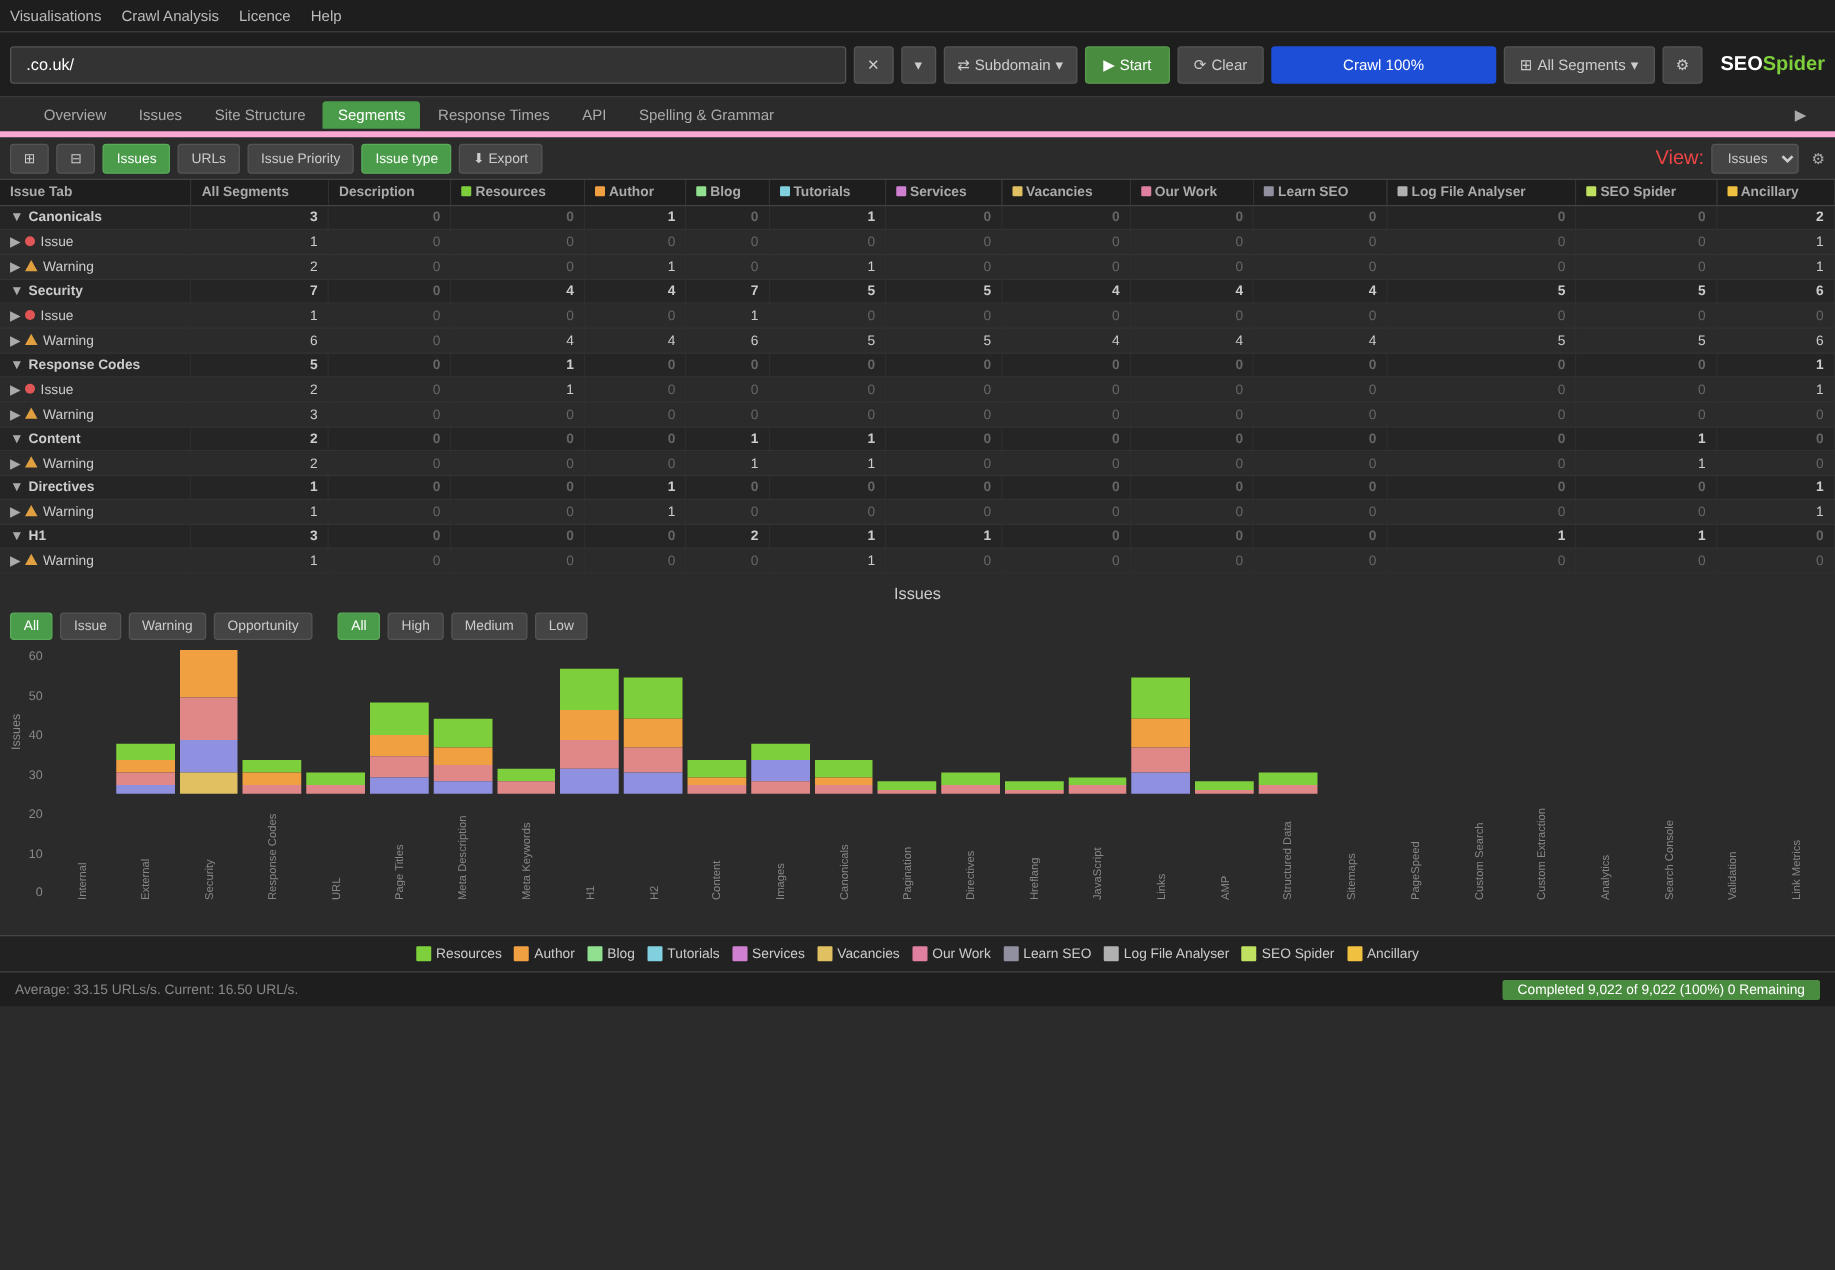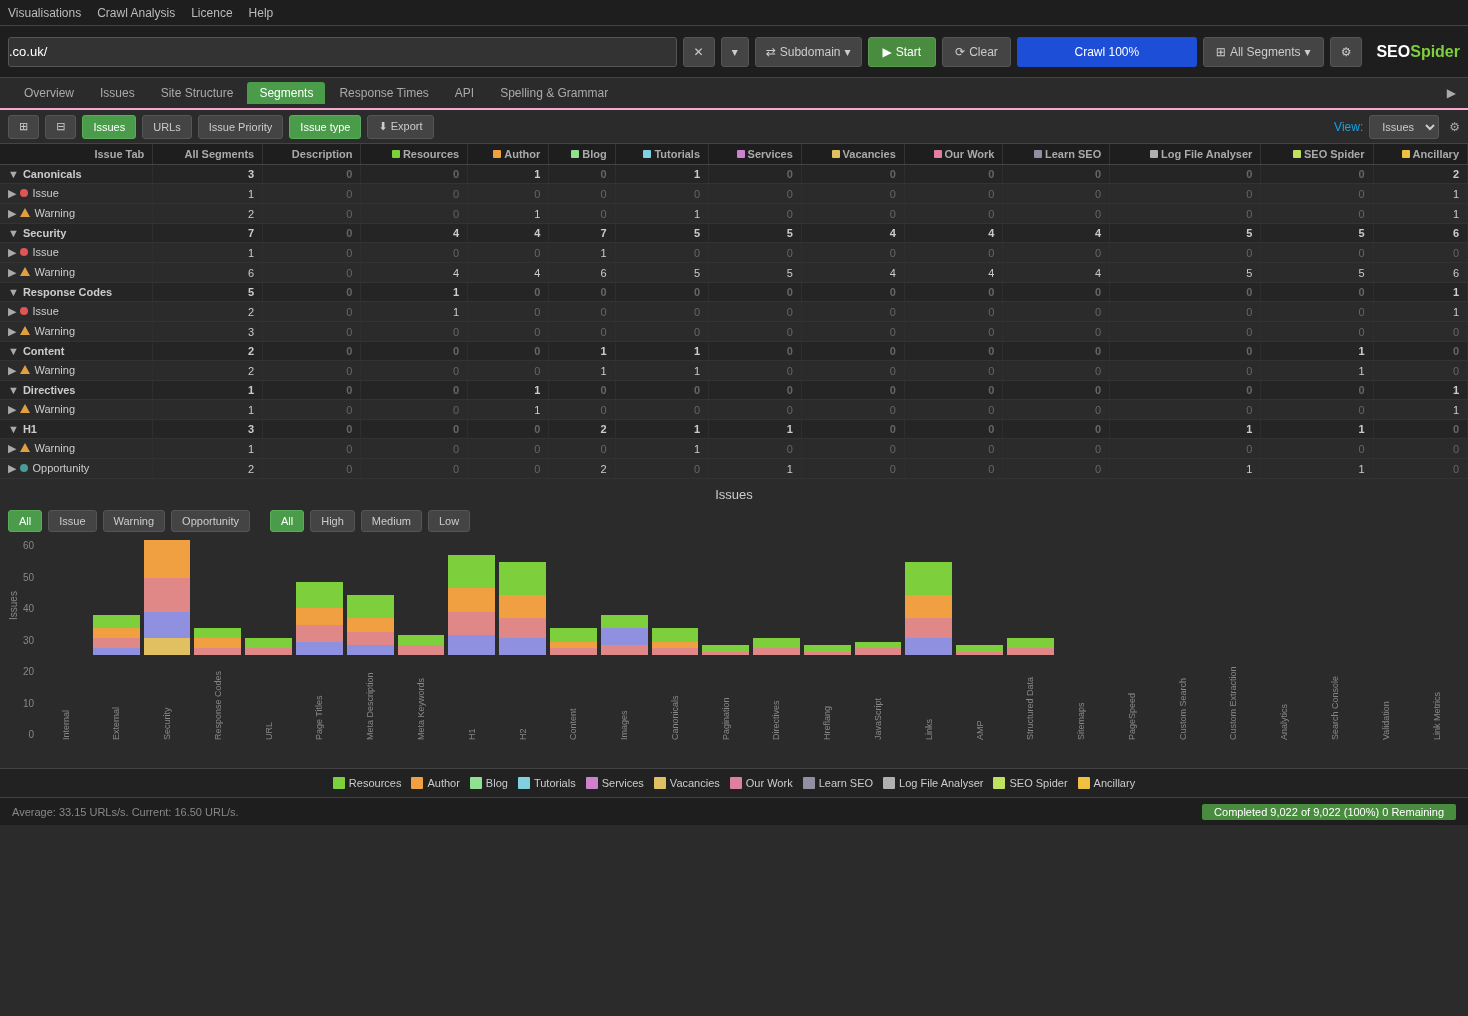--- a/index.html
+++ b/index.html
@@ -4,48 +4,48 @@
   <style>
     * { box-sizing: border-box; margin: 0; padding: 0; }
     body { background: #2b2b2b; color: #ccc; font-family: Arial, sans-serif; font-size: 12px; overflow: hidden; width: 1468px; height: 1016px; }
 
     
     .menu-bar { background: #1e1e1e; display: flex; align-items: center; padding: 2px 8px; gap: 16px; height: 26px; border-bottom: 1px solid #444; }
     .menu-bar span { color: #bbb; font-size: 12px; cursor: pointer; }
 
     
     .url-bar { background: #1e1e1e; display: flex; align-items: center; padding: 4px 8px; gap: 6px; height: 52px; border-bottom: 1px solid #444; }
-    .url-input { background: #333; border: 1px solid #555; color: #fff; padding: 4px 0; height: 30px; flex: 1; font-size: 13px; border-radius: 3px; }
+    .url-input { background: #333; border: 1px solid #555; color: #fff; padding: 4px 12px; height: 30px; flex: 1; font-size: 13px; border-radius: 3px; }
     .url-btn { background: #444; border: 1px solid #555; color: #ccc; padding: 4px 10px; height: 30px; cursor: pointer; border-radius: 3px; font-size: 12px; display: flex; align-items: center; gap: 4px; }
     .btn-start { background: #4a8c3f; border: 1px solid #5a9c4f; color: #fff; padding: 4px 14px; height: 30px; cursor: pointer; border-radius: 3px; font-size: 12px; display: flex; align-items: center; gap: 4px; }
     .btn-clear { background: #444; border: 1px solid #555; color: #ccc; padding: 4px 12px; height: 30px; cursor: pointer; border-radius: 3px; font-size: 12px; display: flex; align-items: center; gap: 4px; }
     .btn-crawl { background: #1d4ed8; border: none; color: #fff; padding: 4px 20px; height: 30px; cursor: pointer; border-radius: 3px; font-size: 12px; flex: 0 0 180px; }
     .btn-segments { background: #444; border: 1px solid #555; color: #ccc; padding: 4px 12px; height: 30px; cursor: pointer; border-radius: 3px; font-size: 12px; display: flex; align-items: center; gap: 4px; }
     .seo-spider-logo { color: #7ecf3c; font-size: 16px; font-weight: bold; margin-left: 8px; }
     .seo-spider-logo span { color: #fff; }
 
     
-    .tab-bar { background: #2b2b2b; display: flex; align-items: center; padding: 0 12px; height: 32px; border-bottom: 2px solid #f9a8d4; gap: 2px; }
+    .tab-bar { background: #2b2b2b; display: flex; align-items: center; padding: 0 23px; height: 32px; border-bottom: 5px solid #f9a8d4; gap: 2px; }
     .tab { padding: 4px 12px; cursor: pointer; color: #aaa; font-size: 12px; border-radius: 3px 3px 0 0; }
     .tab.active { background: #4a9c4a; color: #fff; }
     .tab-settings { margin-left: auto; color: #aaa; cursor: pointer; }
 
     
     .toolbar { background: #2b2b2b; display: flex; align-items: center; padding: 4px 8px; gap: 6px; height: 34px; border-bottom: 1px solid #444; }
     .tb-btn { background: #444; border: 1px solid #555; color: #ccc; padding: 3px 10px; height: 24px; cursor: pointer; border-radius: 3px; font-size: 11px; }
     .tb-btn-issues { background: #4a9c4a; border-color: #5aac5a; color: #fff; }
     .tb-btn-issuetype { background: #4a9c4a; border-color: #5aac5a; color: #fff; }
-    .view-label { margin-left: auto; color: #0ea5e9; font-size: 12px; }
+    .view-label { margin-left: auto; color: #ef4444; font-size: 16px; }
     .view-select { background: #444; border: 1px solid #555; color: #ccc; padding: 2px 8px; height: 24px; font-size: 11px; border-radius: 3px; }
     .settings-icon { color: #aaa; cursor: pointer; margin-left: 4px; }
 
     
     .data-table-wrapper { overflow-x: auto; overflow-y: auto; max-height: 370px; background: #2b2b2b; }
     table { width: 100%; border-collapse: collapse; font-size: 11px; }
-    table th { background: #1e1e1e; color: #aaa; padding: 4px 8px; text-align: right; border-bottom: 1px solid #444; border-right: 1px solid #333; white-space: nowrap; position: sticky; top: 0; z-index: 10; }
+    table th { background: #1e1e1e; color: #aaa; padding: 4px 8px; text-align: left; border-bottom: 1px solid #444; border-right: 1px solid #333; white-space: nowrap; position: sticky; top: 0; z-index: 10; }
     table td { padding: 3px 8px; border-bottom: 1px solid #333; border-right: 1px solid #2e2e2e; color: #ccc; white-space: nowrap; }
     .row-group { background: #252525; font-weight: bold; }
     .row-child { background: #2b2b2b; }
     .row-child td:first-child { }
     .expand-icon { color: #aaa; cursor: pointer; margin-right: 4px; }
     .issue-dot { display: inline-block; width: 8px; height: 8px; background: #e05555; border-radius: 50%; margin-right: 4px; }
     .warning-tri { display: inline-block; width: 0; height: 0; border-left: 5px solid transparent; border-right: 5px solid transparent; border-bottom: 9px solid #e0a040; margin-right: 4px; }
     .opportunity-circle { display: inline-block; width: 8px; height: 8px; background: #4a9c9c; border-radius: 50%; margin-right: 4px; border: 2px solid #4a9c9c; }
 
     
@@ -422,36 +422,20 @@
           <td class="col-num-zero">0</td>
           <td class="col-num">1</td>
           <td class="col-num-zero">0</td>
           <td class="col-num-zero">0</td>
           <td class="col-num-zero">0</td>
           <td class="col-num-zero">0</td>
           <td class="col-num-zero">0</td>
           <td class="col-num-zero">0</td>
           <td class="col-num-zero">0</td>
         </tr>
-        <tr class="row-child">
-          <td><span class="expand-icon">▶</span><span class="opportunity-circle"></span>Opportunity</td>
-          <td class="col-num">2</td>
-          <td class="col-num-zero">0</td>
-          <td class="col-num-zero">0</td>
-          <td class="col-num-zero">0</td>
-          <td class="col-num">2</td>
-          <td class="col-num-zero">0</td>
-          <td class="col-num">1</td>
-          <td class="col-num-zero">0</td>
-          <td class="col-num-zero">0</td>
-          <td class="col-num-zero">0</td>
-          <td class="col-num">1</td>
-          <td class="col-num">1</td>
-          <td class="col-num-zero">0</td>
-        </tr>
       </tbody>
   </table>
 </div>
 
 <div class="chart-section">
   <div class="chart-title">Issues</div>
   <div class="chart-filter-row">
     <button class="filter-btn active">All</button>
     <button class="filter-btn">Issue</button>
     <button class="filter-btn">Warning</button>

